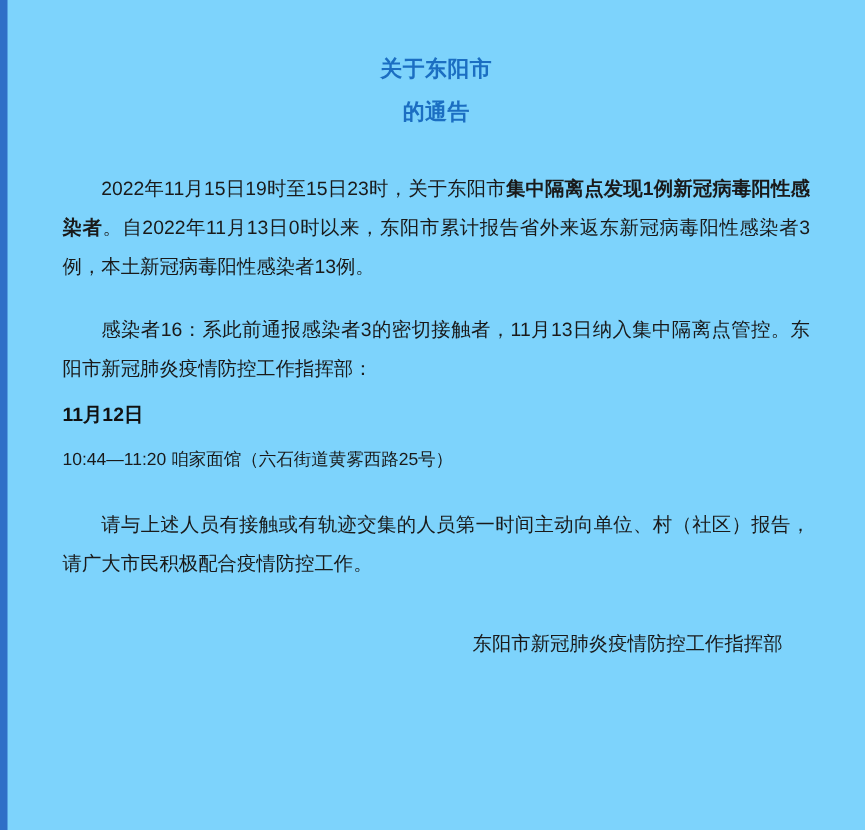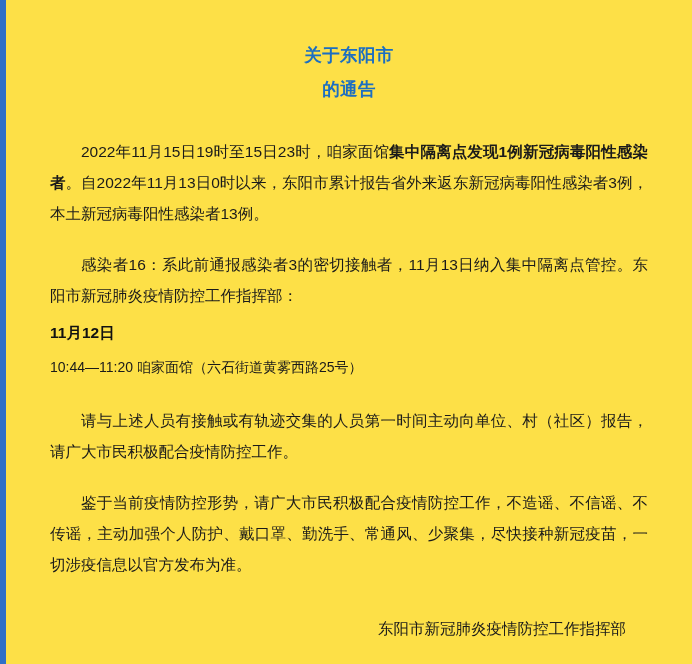--- a/index.html
+++ b/index.html
@@ -9,21 +9,21 @@
   body {
     width: 692px;
     height: 664px;
     background: #ffffff;
     font-family: "Liberation Sans", sans-serif;
   }
   .page {
     position: relative;
     width: 692px;
     height: 664px;
-    background: #fde047;
+    background: #7dd3fc;
     box-sizing: border-box;
     overflow: hidden;
   }
   .left-rule {
     position: absolute;
     left: 0;
     top: 0;
     width: 6px;
     height: 664px;
     background: #2f6fc7;
@@ -100,31 +100,30 @@
 
   <div class="content">
 
     <div class="title-block">
       <span class="title-line">关于东阳市</span>
       <span class="title-line">的通告</span>
     </div>
 
     <div class="body-block">
 
-      <p class="para"><span>2022年11月15日19时至15日23时，咱家面馆</span><span class="bold">集中隔离点发现1例新冠病毒阳性感染者</span><span>。自2022年11月13日0时以来，东阳市累计报告省外来返东新冠病毒阳性感染者3例，本土新冠病毒阳性感染者13例。</span></p>
+      <p class="para"><span>2022年11月15日19时至15日23时，关于东阳市</span><span class="bold">集中隔离点发现1例新冠病毒阳性感染者</span><span>。自2022年11月13日0时以来，东阳市累计报告省外来返东新冠病毒阳性感染者3例，本土新冠病毒阳性感染者13例。</span></p>
 
       <p class="para tight">感染者16：系此前通报感染者3的密切接触者，11月13日纳入集中隔离点管控。东阳市新冠肺炎疫情防控工作指挥部：</p>
 
       <p class="date-sub">11月12日</p>
 
       <p class="trace-line">10:44—11:20  咱家面馆（六石街道黄雾西路25号）</p>
 
       <p class="para">请与上述人员有接触或有轨迹交集的人员第一时间主动向单位、村（社区）报告，请广大市民积极配合疫情防控工作。</p>
 
-      <p class="para">鉴于当前疫情防控形势，请广大市民积极配合疫情防控工作，不造谣、不信谣、不传谣，主动加强个人防护、戴口罩、勤洗手、常通风、少聚集，尽快接种新冠疫苗，一切涉疫信息以官方发布为准。</p>
 
     </div>
 
     <div class="sign-block">
       <span class="sign-line">东阳市新冠肺炎疫情防控工作指挥部</span>
 
     </div>
 
   </div>
 </div>

